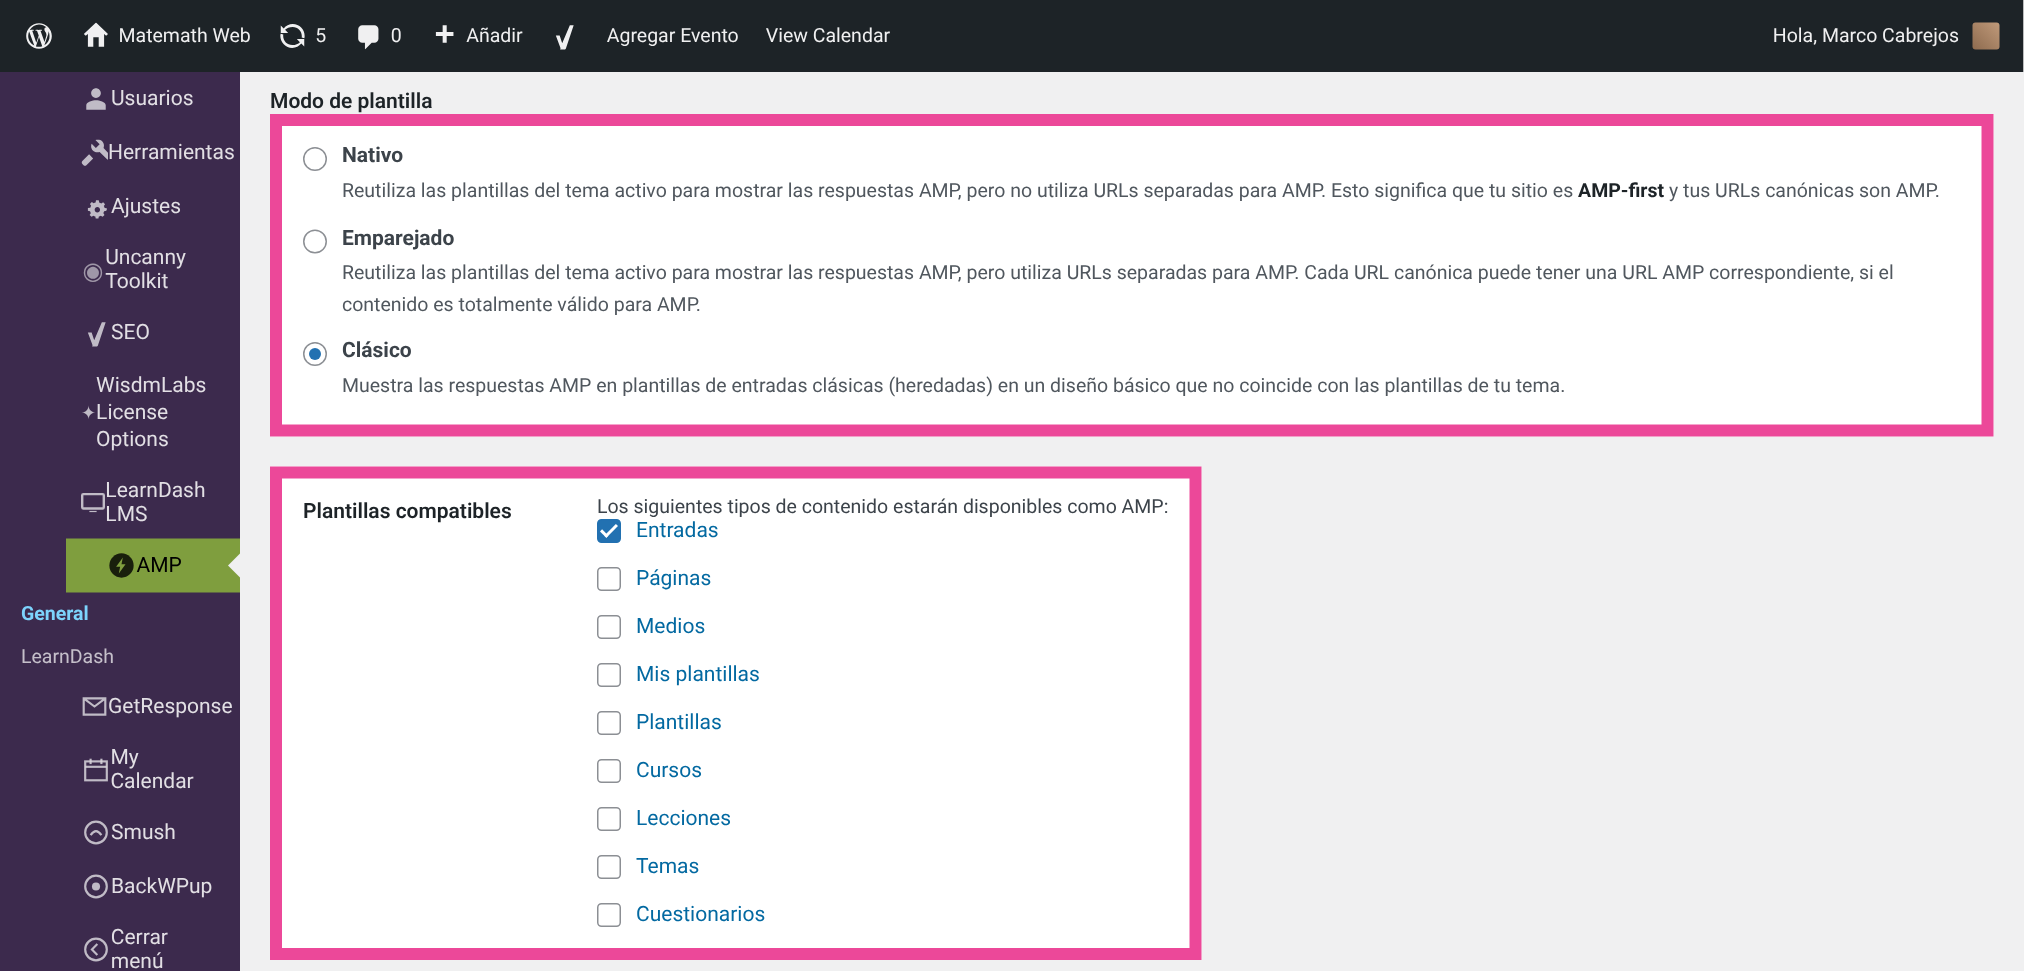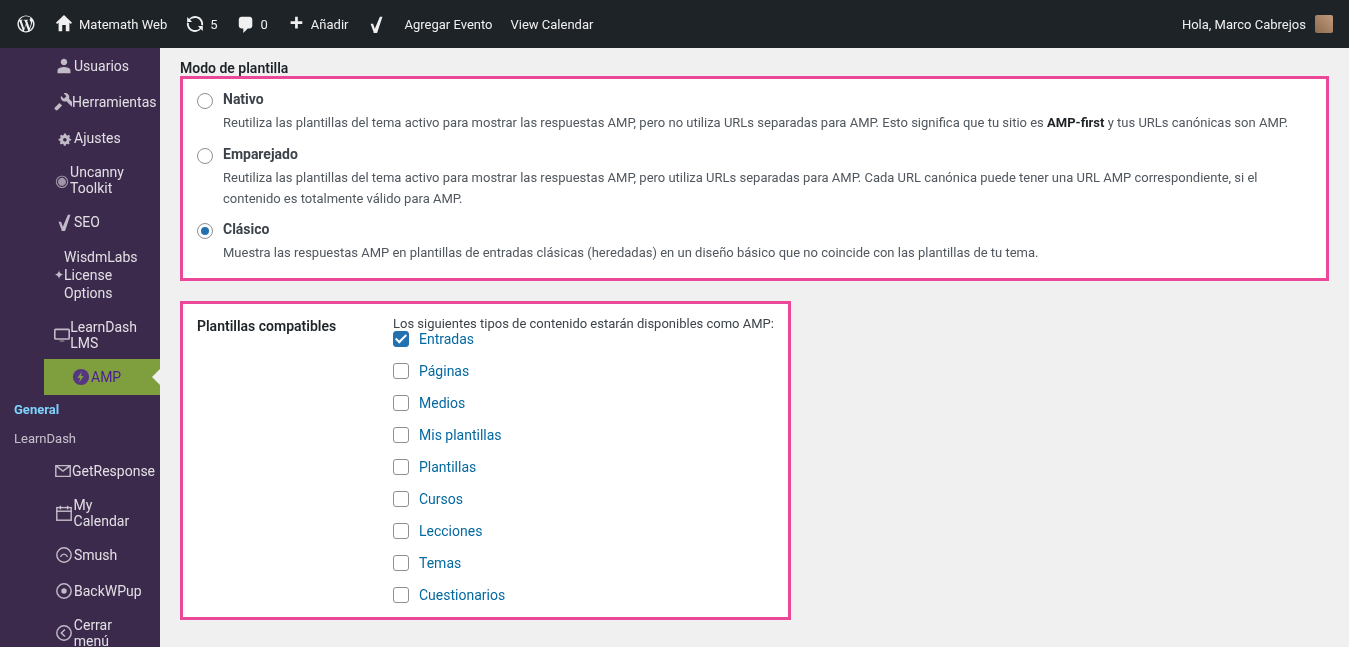--- a/index.html
+++ b/index.html
@@ -48,21 +48,21 @@
       padding: 8px 10px;
       cursor: pointer;
       color: rgba(255,255,255,0.85);
       font-size: 14px;
       gap: 0;
       position: relative;
       margin-left: 44px;
     }
     .sidebar-item.active {
       background: #7f9e3e;
-      color: #4c1d95;
+      color: #000000;
       font-weight: 400;
       padding-left: 27px;
     }
     .sidebar-item.active::after {
       content: '';
       position: absolute;
       right: 0; top: 50%; transform: translateY(-50%);
       width: 0; height: 0;
       border-top: 8px solid transparent;
       border-bottom: 8px solid transparent;
@@ -94,21 +94,21 @@
       width: 210px;
       font-weight: 600;
       color: #1d2327;
       font-size: 14px;
       padding-top: 2px;
     }
     .form-td {
       flex: 1;
     }
     .fieldset {
-      border: 3px solid #ec4899;
+      border: 8px solid #ec4899;
       padding: 12px 14px 14px 14px;
       background: #fff;
     }
 
     .radio-option { display: flex; align-items: flex-start; gap: 10px; margin-bottom: 12px; }
     .radio-option:last-child { margin-bottom: 0; }
     .radio-input {
       width: 16px; height: 16px; border: 1px solid #8c8f94; border-radius: 50%; margin-top: 2px; flex-shrink: 0; background: #fff; position: relative; cursor: pointer;
     }
     .radio-input.checked::after {

